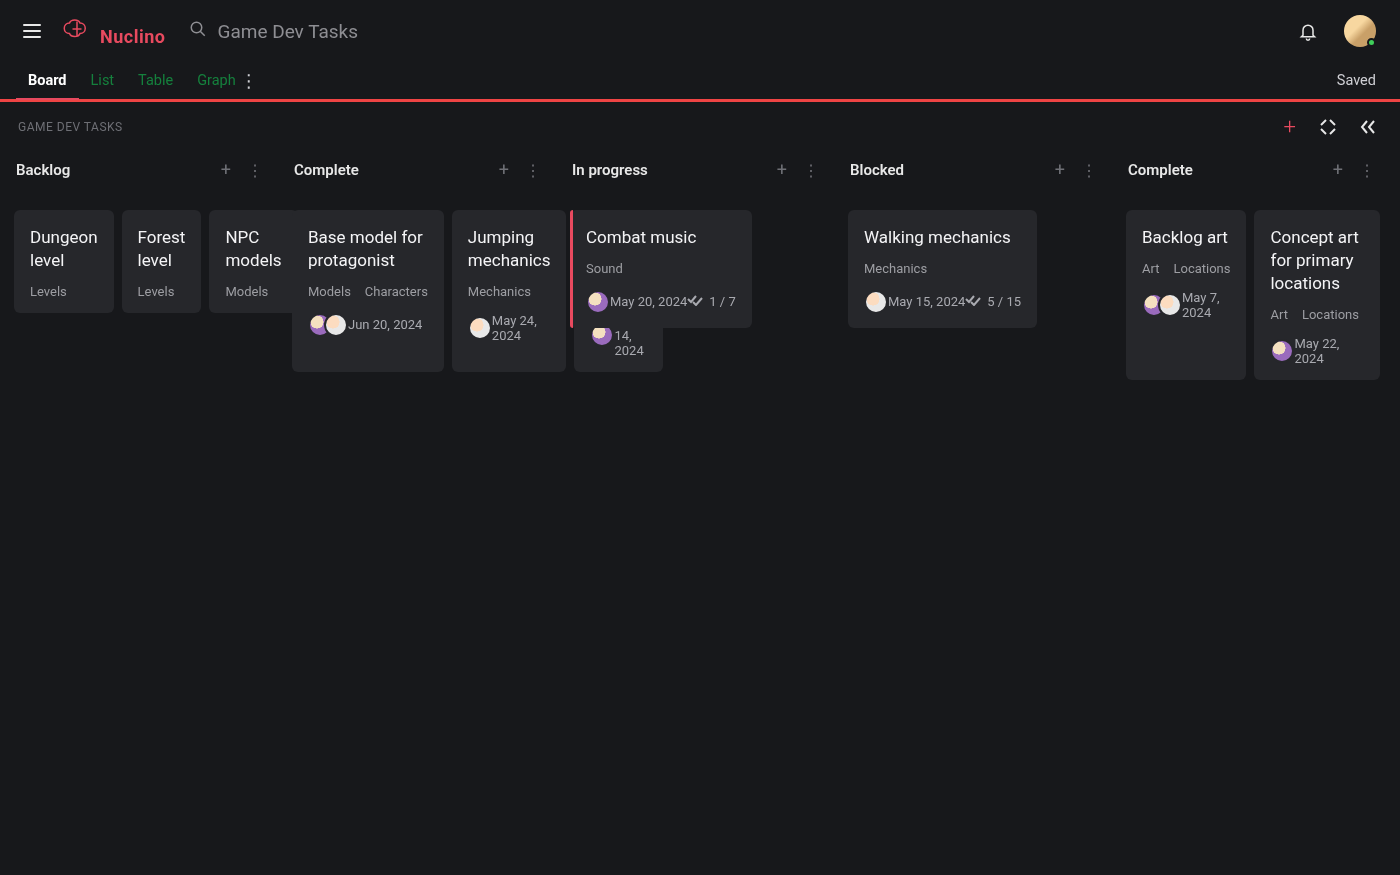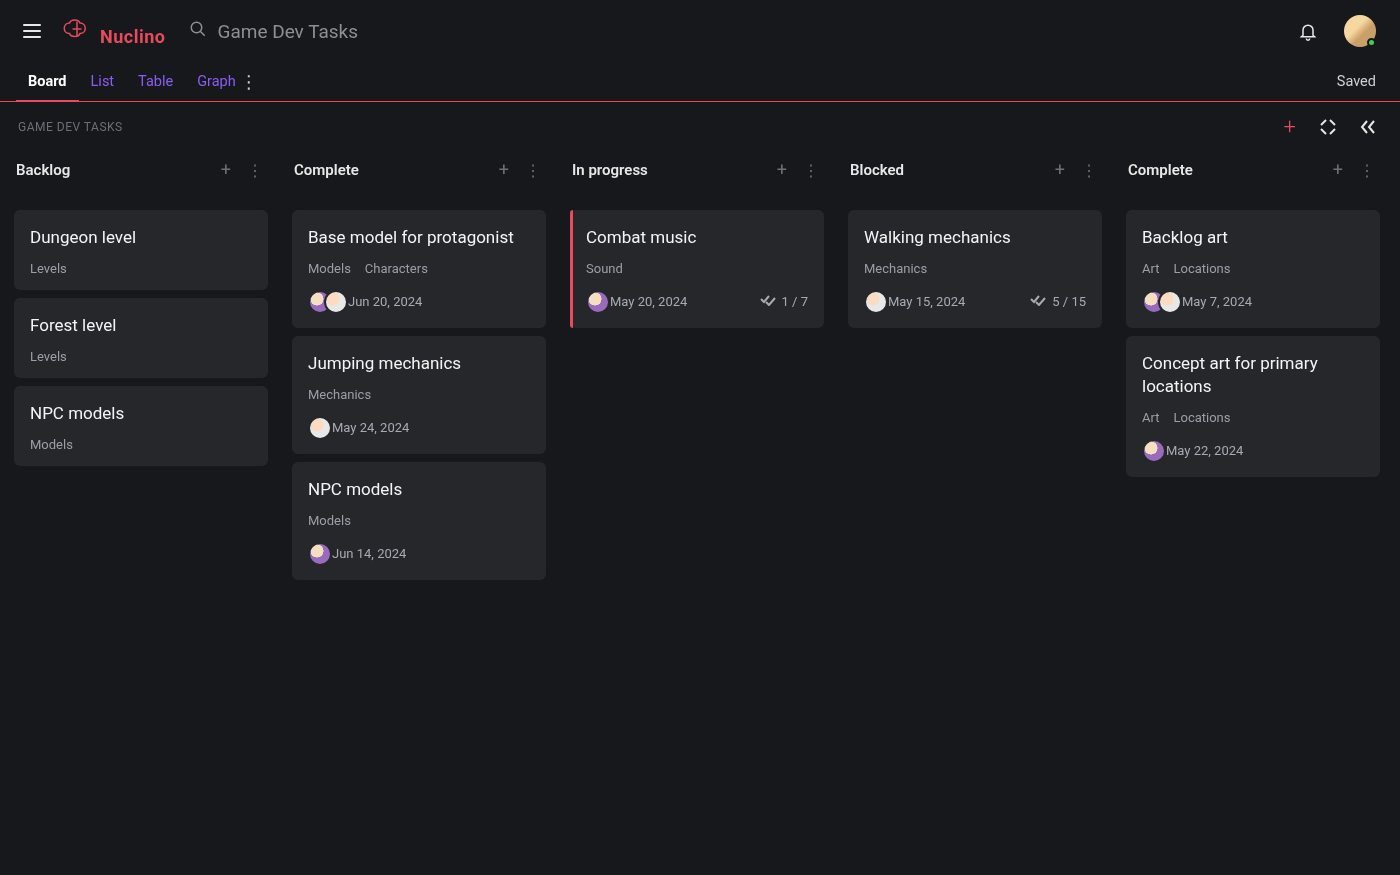--- a/index.html
+++ b/index.html
@@ -32,27 +32,27 @@
   .topbar-right { margin-left:auto; display:flex; align-items:center; gap:26px; }
   .bell-icon svg { width:20px; height:22px; }
   .bell-icon path { stroke:#e8e8e8; stroke-width:1.8; fill:none; }
   .avatar-wrap { position:relative; width:32px; height:32px; }
   .avatar-wrap .avatar-img { width:32px; height:32px; border-radius:50%; background: linear-gradient(135deg,#f7d7a0 40%,#c9a068 60%); display:flex; align-items:center; justify-content:center;}
   .avatar-wrap .status-dot { position:absolute; bottom:0; right:0; width:9px; height:9px; border-radius:50%; background:#3fcf5a; border:2px solid #17181b;}
 
   
   .viewbar {
     height: 40px;
-    border-bottom: 1px solid #ef4444;
+    border-bottom: 3px solid #ef4444;
     display:flex;
     align-items:center;
     padding: 0 24px 0 16px;
   }
   .viewtabs { display:flex; gap:24px; align-items:center; height:100%; padding-left: 12px;}
-  .viewtab { color:#8b5cf6; font-size:14.5px; height:100%; display:flex; align-items:center; cursor:pointer; position:relative;}
+  .viewtab { color:#15803d; font-size:14.5px; height:100%; display:flex; align-items:center; cursor:pointer; position:relative;}
   .viewtab.active { font-weight:700; color:#fff; }
   .viewtab.active::after { content:""; position:absolute; left:-12px; right:-12px; bottom:-1px; height:2px; background:#e84a5f;}
   .viewtab-more { color:#cfcfd4; font-size:18px; letter-spacing:2px; cursor:pointer; margin-left:4px;}
   .saved { margin-left:auto; color:#cfcfd4; font-size:14.5px; }
 
   
   .board-header {
     height:50px;
     display:flex;
     align-items:center;
@@ -73,21 +73,21 @@
     height: calc(875px - 62px - 40px - 50px);
     overflow:hidden;
   }
   .col { width:254px; flex-shrink:0; display:flex; flex-direction:column; }
   .col-header { display:flex; align-items:center; height:28px; padding:0 4px 0 2px; margin-bottom:26px;}
   .col-title { color:#e8e8e8; font-size:15px; font-weight:600; }
   .col-actions { margin-left:auto; display:flex; align-items:center; gap:16px; color:#6e6f75; }
   .col-plus { font-size:18px; line-height:0; cursor:pointer;}
   .col-dots { font-size:16px; cursor:pointer; letter-spacing:1px;}
 
-  .cards { display:flex; flex-direction:column; gap:8px; }
+  .cards { display:flex; flex-direction:row; gap:8px; }
   .card {
     background:#26272b;
     border-radius:6px;
     padding:16px 16px 14px 16px;
     position:relative;
     cursor:pointer;
   }
   .card.highlight::before {
     content:"";
     position:absolute; left:0; top:0; bottom:0; width:3px;

